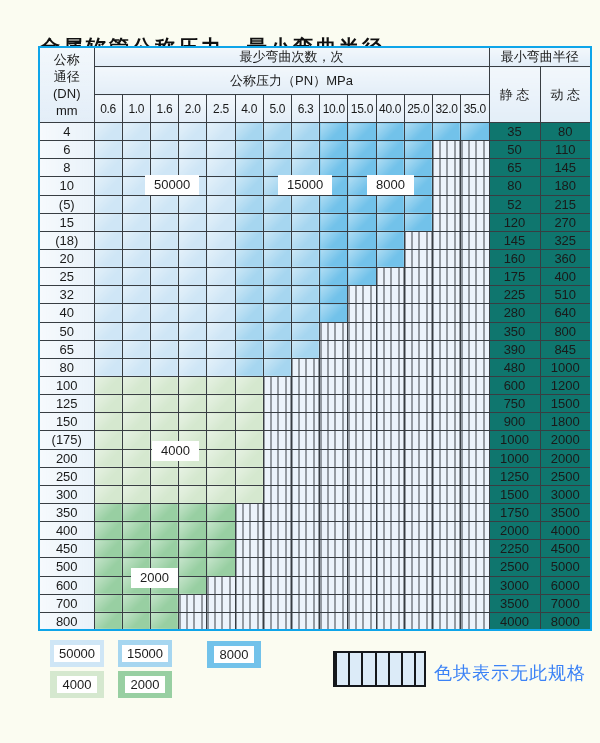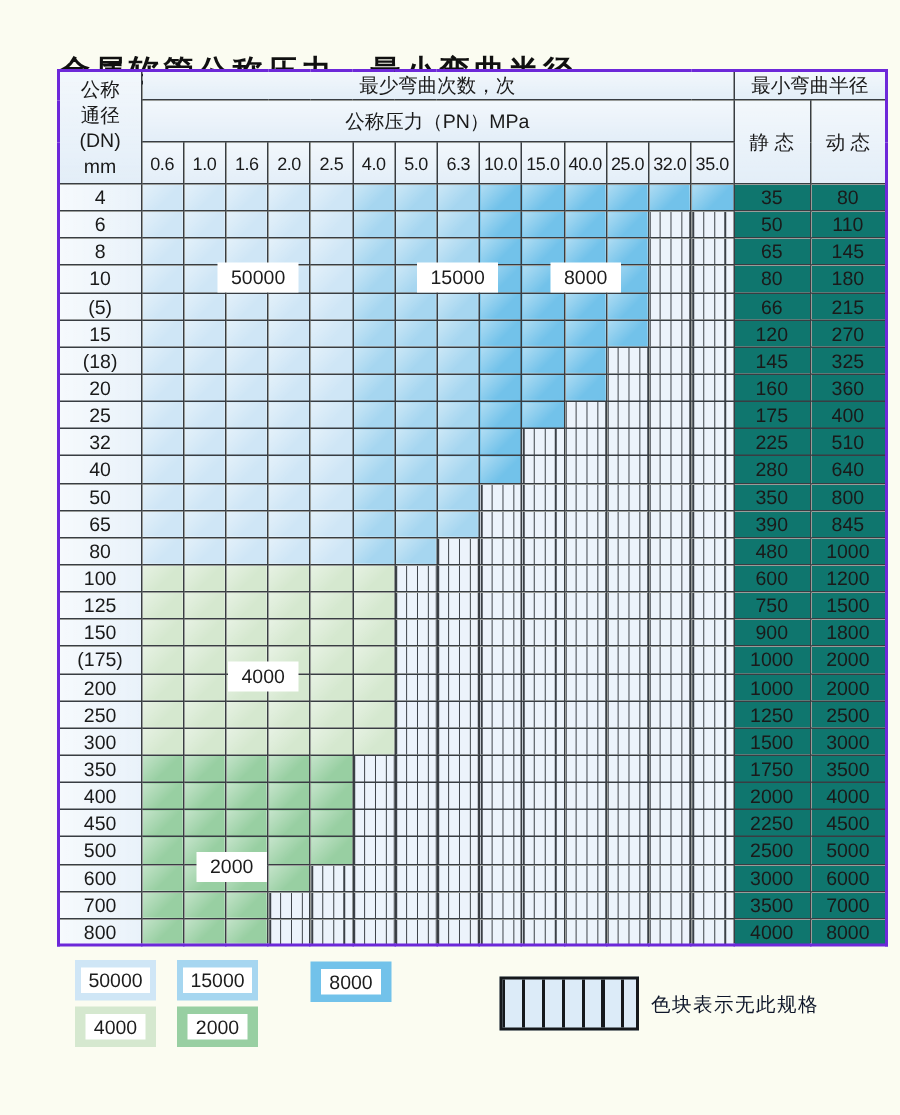--- a/index.html
+++ b/index.html
@@ -8,21 +8,21 @@
   .page { position:absolute; left:0; top:0; width:600px; height:743px; }
 
   .title { position:absolute; left:40px; top:34px; font-family:"DejaVu Serif", serif;
            font-size:20px; font-weight:bold; letter-spacing:3px; color:#101010; }
 
   .table-wrap { position:absolute; left:38px; top:46px; width:556px; }
   table.spec { border-collapse:collapse; table-layout:fixed; width:554px; }
   col.c-dn { width:55px; } col.c-s { width:51px; }
   td { border:1px solid var(--grid,#383d42); text-align:center; vertical-align:middle;
        font-size:13px; color:#1a1a1a; overflow:hidden; }
-  table.spec { border:2px solid #6d28d9; }
+  table.spec { border:2px solid #0ea5e9; }
 
   tr.h1 td { height:18px; }
   tr.h2 td { height:28px; }
   tr.h3 td { height:28px; font-size:12px; letter-spacing:-0.3px; }
   tr.row td { height:18.15px; padding:0; }
 
   .hcell { background-color:#e3eef8;
            background-image:linear-gradient(180deg, rgba(255,255,255,.55), rgba(255,255,255,0)); }
   .corner div { line-height:17px; font-size:13px; }
   .dn { background-color:#e9f2fa;
@@ -37,21 +37,21 @@
   .z1,.z2,.z3,.g1,.g2 { background-image:linear-gradient(135deg, rgba(255,255,255,.45), rgba(255,255,255,0) 60%); }
 
   .hatch { background-color:var(--hatch_bg,#ecf3fb);
            background-image:repeating-linear-gradient(90deg, var(--hatch_line,#3c4147) 0 1px, transparent 1px 7.2px); }
 
   .overlay { position:absolute; background:#fff; color:#1c1c1c; font-size:13px;
              line-height:20px; height:20px; padding:0 9px; text-align:center; }
 
   .sw { position:absolute; width:54px; height:27px; display:flex; align-items:center; justify-content:center; }
   .sw-num { background:#fff; font-size:13px; line-height:17px; padding:0 5px; min-width:40px; text-align:center; color:#1c1c1c; }
-  .legend-text { position:absolute; font-size:13px; color:#0f172a; letter-spacing:1px; }
+  .legend-text { position:absolute; font-size:18px; color:#3b82f6; letter-spacing:1px; }
   .hatch-box { position:absolute; left:333px; top:651px; width:93px; height:36px;
                border:2px solid #15181c; background-color:#dcebf8;
                background-image:repeating-linear-gradient(90deg, #15181c 0 2px, transparent 2px 13.2px); }
 </style>
 </head>
 <body>
 
 <div class="page">
   <div class="title">金属软管公称压力、最小弯曲半径</div>
 
@@ -193,21 +193,21 @@
             <td class="z1"></td>
             <td class="z2"></td>
             <td class="z2"></td>
             <td class="z2"></td>
             <td class="z3"></td>
             <td class="z3"></td>
             <td class="z3"></td>
             <td class="z3"></td>
             <td class="hatch"></td>
             <td class="hatch"></td>
-            <td class="val">66</td>
+            <td class="val">52</td>
             <td class="val">215</td>
           </tr>
           <tr class="row">
             <td class="dn">15</td>
             <td class="z1"></td>
             <td class="z1"></td>
             <td class="z1"></td>
             <td class="z1"></td>
             <td class="z1"></td>
             <td class="z2"></td>

